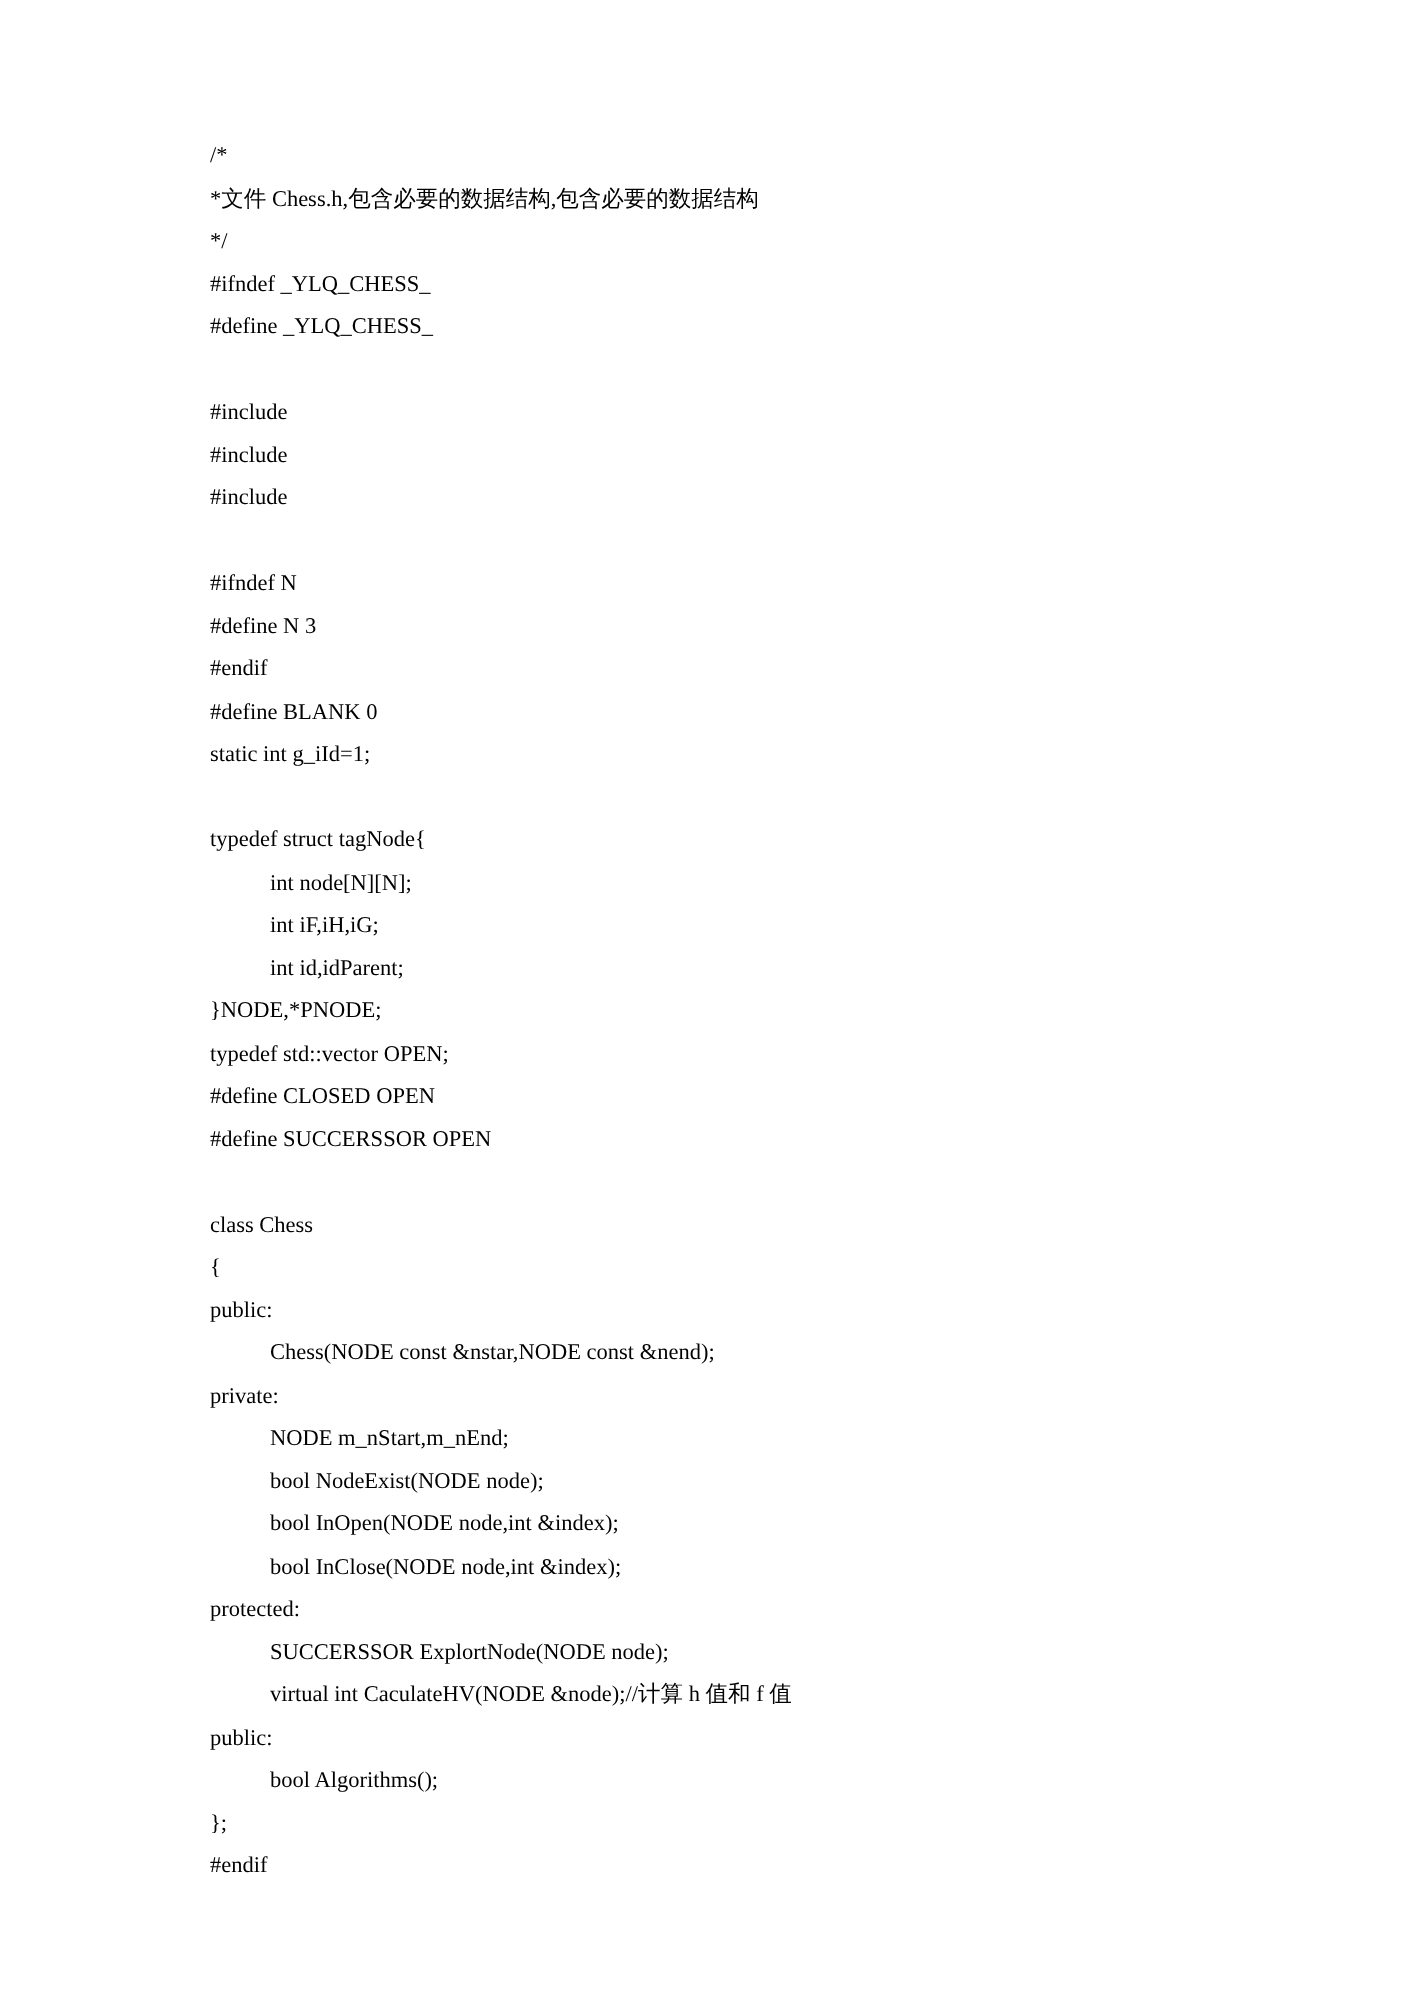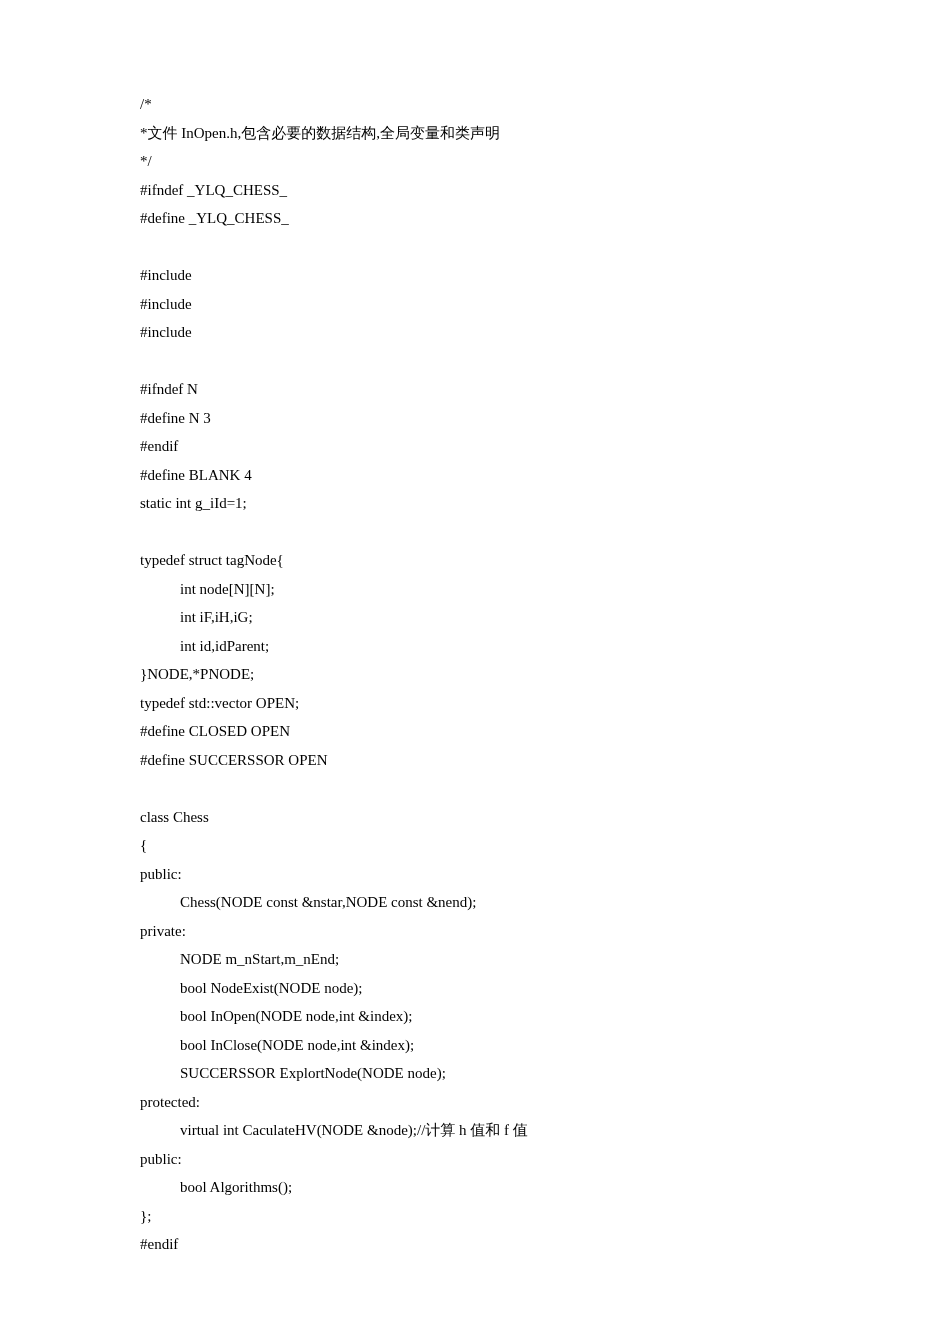--- a/index.html
+++ b/index.html
@@ -27,54 +27,54 @@
     .blank-line {
       height: 1.9em;
     }
   </style>
 </head>
 <body>
 
 <div class="page">
   <div id="code-container">
       <div class="code-line">/*</div>
-      <div class="code-line">*文件 InOpen.h,包含必要的数据结构,全局变量和类声明</div>
+      <div class="code-line">*文件 Chess.h,包含必要的数据结构,包含必要的数据结构</div>
       <div class="code-line">*/</div>
       <div class="code-line">#ifndef _YLQ_CHESS_</div>
       <div class="code-line">#define _YLQ_CHESS_</div>
       <div class="blank-line"></div>
       <div class="code-line">#include</div>
       <div class="code-line">#include</div>
       <div class="code-line">#include</div>
       <div class="blank-line"></div>
       <div class="code-line">#ifndef N</div>
       <div class="code-line">#define N 3</div>
       <div class="code-line">#endif</div>
-      <div class="code-line">#define BLANK 4</div>
+      <div class="code-line">#define BLANK 0</div>
       <div class="code-line">static int g_iId=1;</div>
       <div class="blank-line"></div>
       <div class="code-line">typedef struct tagNode{</div>
       <div class="code-line indent-1">int node[N][N];</div>
       <div class="code-line indent-1">int iF,iH,iG;</div>
       <div class="code-line indent-1">int id,idParent;</div>
       <div class="code-line">}NODE,*PNODE;</div>
       <div class="code-line">typedef std::vector OPEN;</div>
       <div class="code-line">#define CLOSED OPEN</div>
       <div class="code-line">#define SUCCERSSOR OPEN</div>
       <div class="blank-line"></div>
       <div class="code-line">class Chess</div>
       <div class="code-line">{</div>
       <div class="code-line">public:</div>
       <div class="code-line indent-1">Chess(NODE const &amp;nstar,NODE const &amp;nend);</div>
       <div class="code-line">private:</div>
       <div class="code-line indent-1">NODE m_nStart,m_nEnd;</div>
       <div class="code-line indent-1">bool NodeExist(NODE node);</div>
       <div class="code-line indent-1">bool InOpen(NODE node,int &amp;index);</div>
       <div class="code-line indent-1">bool InClose(NODE node,int &amp;index);</div>
+      <div class="code-line">protected:</div>
       <div class="code-line indent-1">SUCCERSSOR ExplortNode(NODE node);</div>
-      <div class="code-line">protected:</div>
       <div class="code-line indent-1">virtual int CaculateHV(NODE &amp;node);//计算 h 值和 f 值</div>
       <div class="code-line">public:</div>
       <div class="code-line indent-1">bool Algorithms();</div>
       <div class="code-line">};</div>
       <div class="code-line">#endif</div>
     </div>
 </div>
 
 </body></html>

